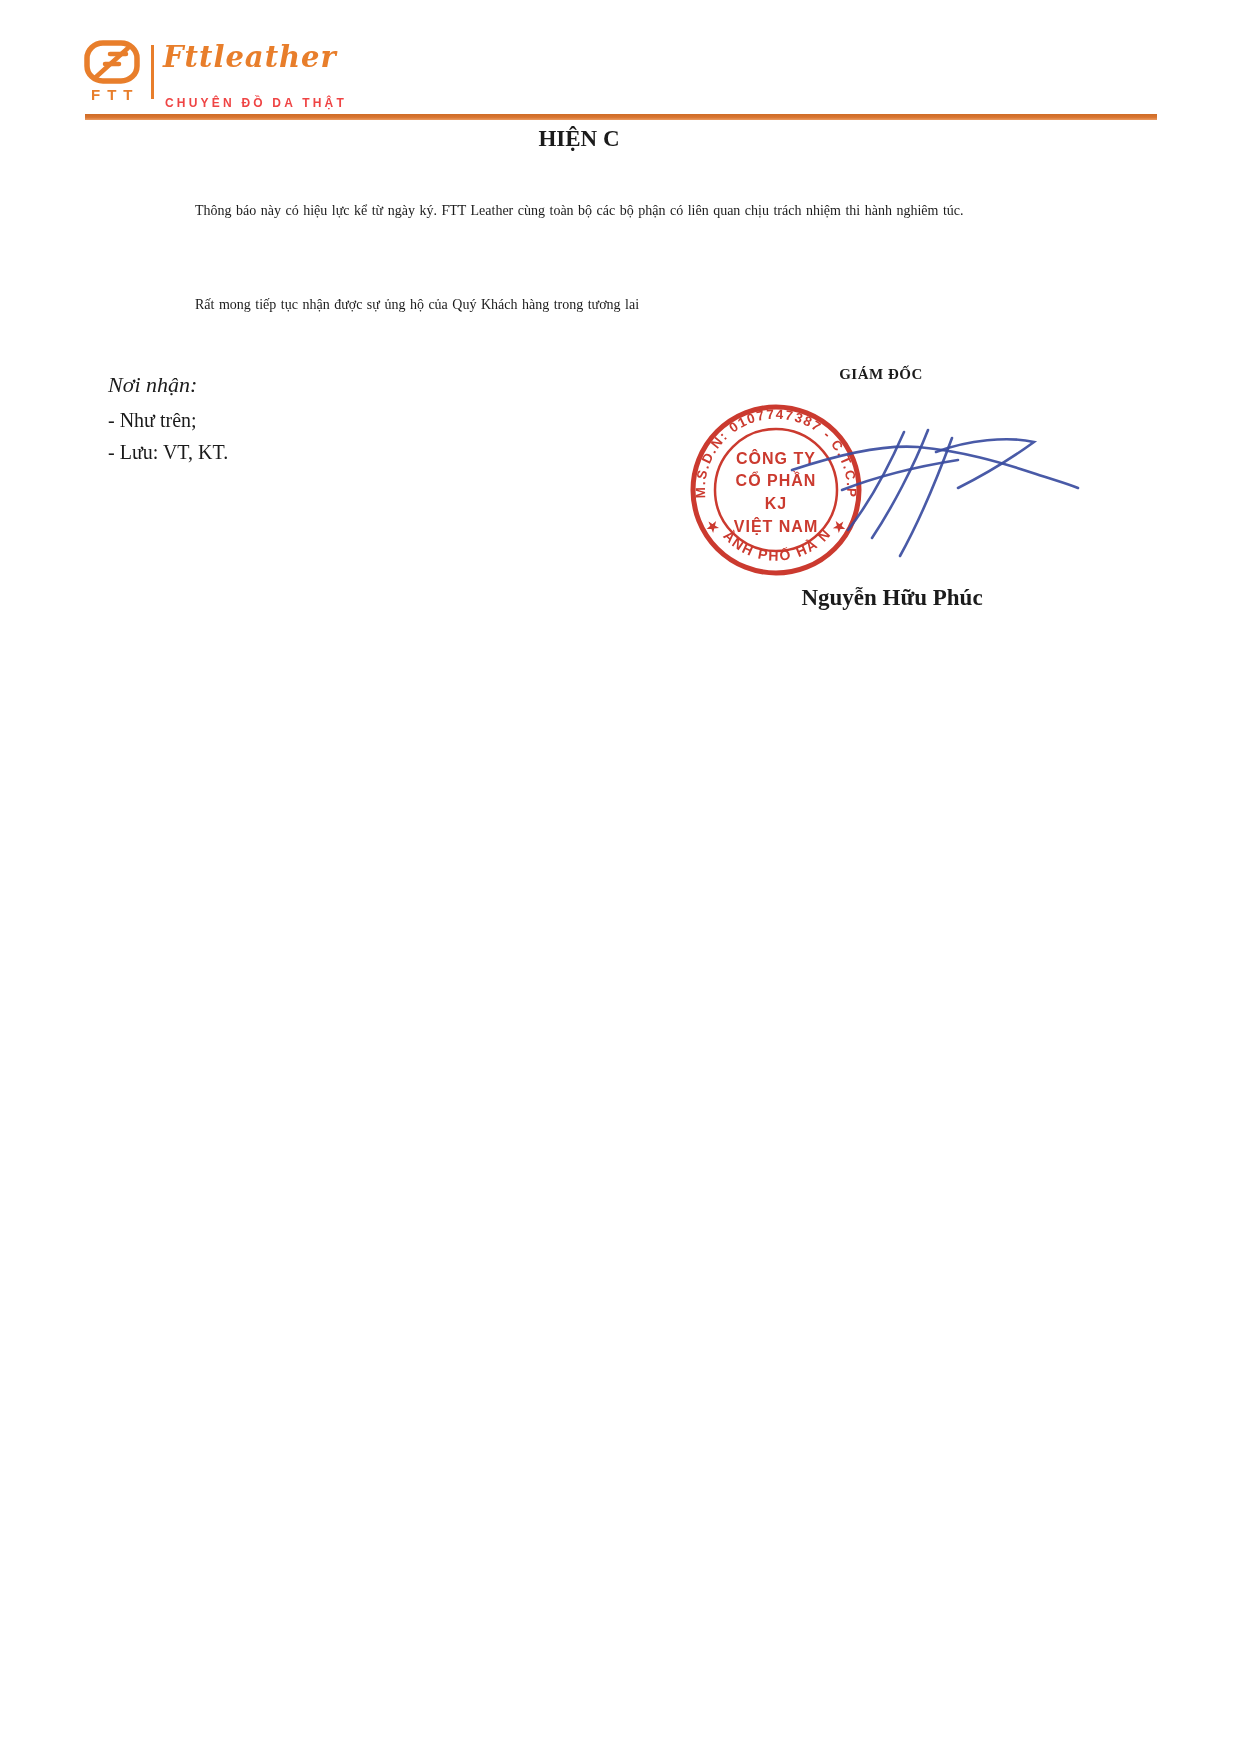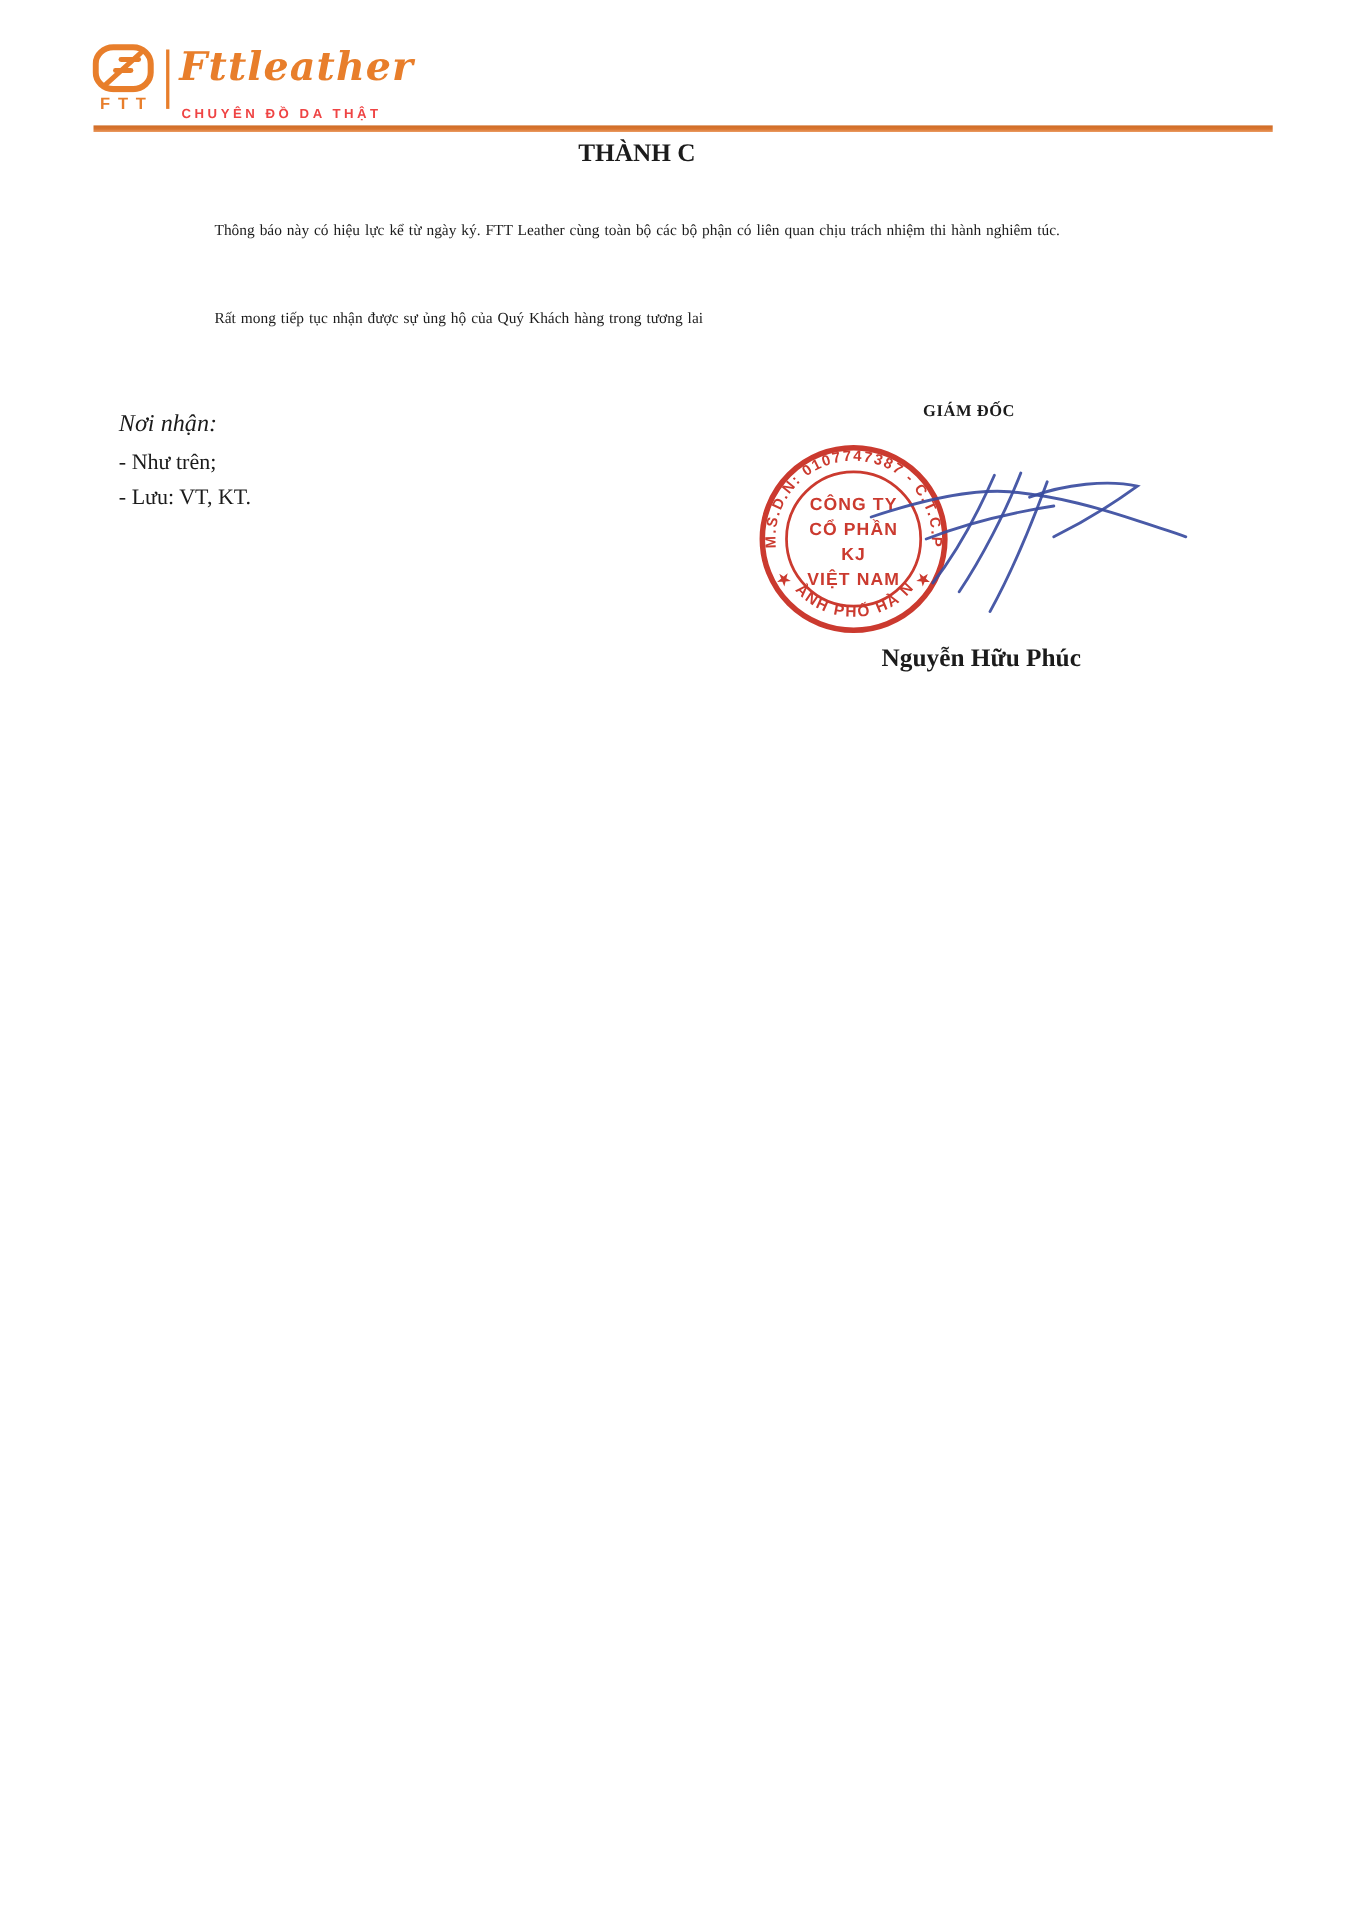--- a/index.html
+++ b/index.html
@@ -11,42 +11,42 @@
   #logo-mark{position:absolute;left:84px;top:40px;width:56px;height:44px;}
   #logo-initials{
     position:absolute;left:84px;top:86px;width:58px;text-align:left;
     font-family:"Liberation Sans",sans-serif;font-weight:bold;font-size:15px;
     letter-spacing:7px;color:#E87E2B;text-indent:7px;
   }
   #logo-divider{position:absolute;left:151px;top:45px;width:3px;height:54px;background:#E87E2B;}
   #brand-script{
     position:absolute;left:163px;top:40px;
     font-family:"DejaVu Serif",serif;font-style:italic;font-weight:bold;
-    font-size:36px;color:#E87E2B;letter-spacing:1px;
+    font-size:29px;color:#E87E2B;letter-spacing:1px;
   }
   #brand-tagline{
     position:absolute;left:165px;top:96px;
     font-family:"Liberation Sans",sans-serif;font-weight:bold;font-size:12px;
     letter-spacing:3.2px;color:#ef4444;
   }
   #header-rule{
     position:absolute;left:85px;top:114px;width:1072px;height:6px;
     background:linear-gradient(to bottom,#cf6c26 0%,#d97530 55%,#eb9c63 100%);
   }
   
   .doc-heading{position:absolute;left:85px;width:988px;text-align:center;font-weight:bold;font-size:23px;}
   #heading-1{top:126px;}
   #heading-2{top:157px;}
   
   .para{
     position:absolute;left:85px;width:1070px;font-size:14px;line-height:33px;
     text-indent:110px;word-spacing:1px;
   }
   #para-1{top:194px;text-align:justify;}
-  #para-2{top:274px;}
+  #para-2{top:288px;}
   
   #recipients-label{
     position:absolute;left:108px;top:372px;font-weight:normal;font-style:italic;font-size:22px;
   }
   .recipient-item{position:absolute;left:108px;font-size:20px;}
   #recipient-0{top:409px;}
   #recipient-1{top:441px;}
   
   #director-title{
     position:absolute;left:756px;top:366px;width:250px;text-align:center;
@@ -76,21 +76,21 @@
     <path d="M12,37 L44,8" stroke="#E87E2B" stroke-width="4.5" stroke-linecap="round"></path>
     <path d="M26,14 L42,14" stroke="#E87E2B" stroke-width="4.5" stroke-linecap="round"></path>
     <path d="M21,24 L35,24" stroke="#E87E2B" stroke-width="4.5" stroke-linecap="round"></path>
   </svg>
   <div id="logo-initials">FTT</div>
   <div id="logo-divider"></div>
   <div id="brand-script">Fttleather</div>
   <div id="brand-tagline">CHUYÊN ĐỒ DA THẬT</div>
   <div id="header-rule"></div>
 
-  <div id="heading-1" class="doc-heading">THÀNH C</div>
+  <div id="heading-1" class="doc-heading">HIỆN C</div>
 
   <div id="para-1" class="para">Thông báo này có hiệu lực kể từ ngày ký. FTT Leather cùng toàn bộ các bộ phận có liên quan chịu trách nhiệm thi hành nghiêm túc.</div>
   <div id="para-2" class="para">Rất mong tiếp tục nhận được sự ủng hộ của Quý Khách hàng trong tương lai</div>
 
   <div id="recipients-label">Nơi nhận:</div>
   <div id="recipient-0" class="recipient-item">- Như trên;</div>
   <div id="recipient-1" class="recipient-item">- Lưu: VT, KT.</div>
 
   <div id="director-title">GIÁM ĐỐC</div>
 

